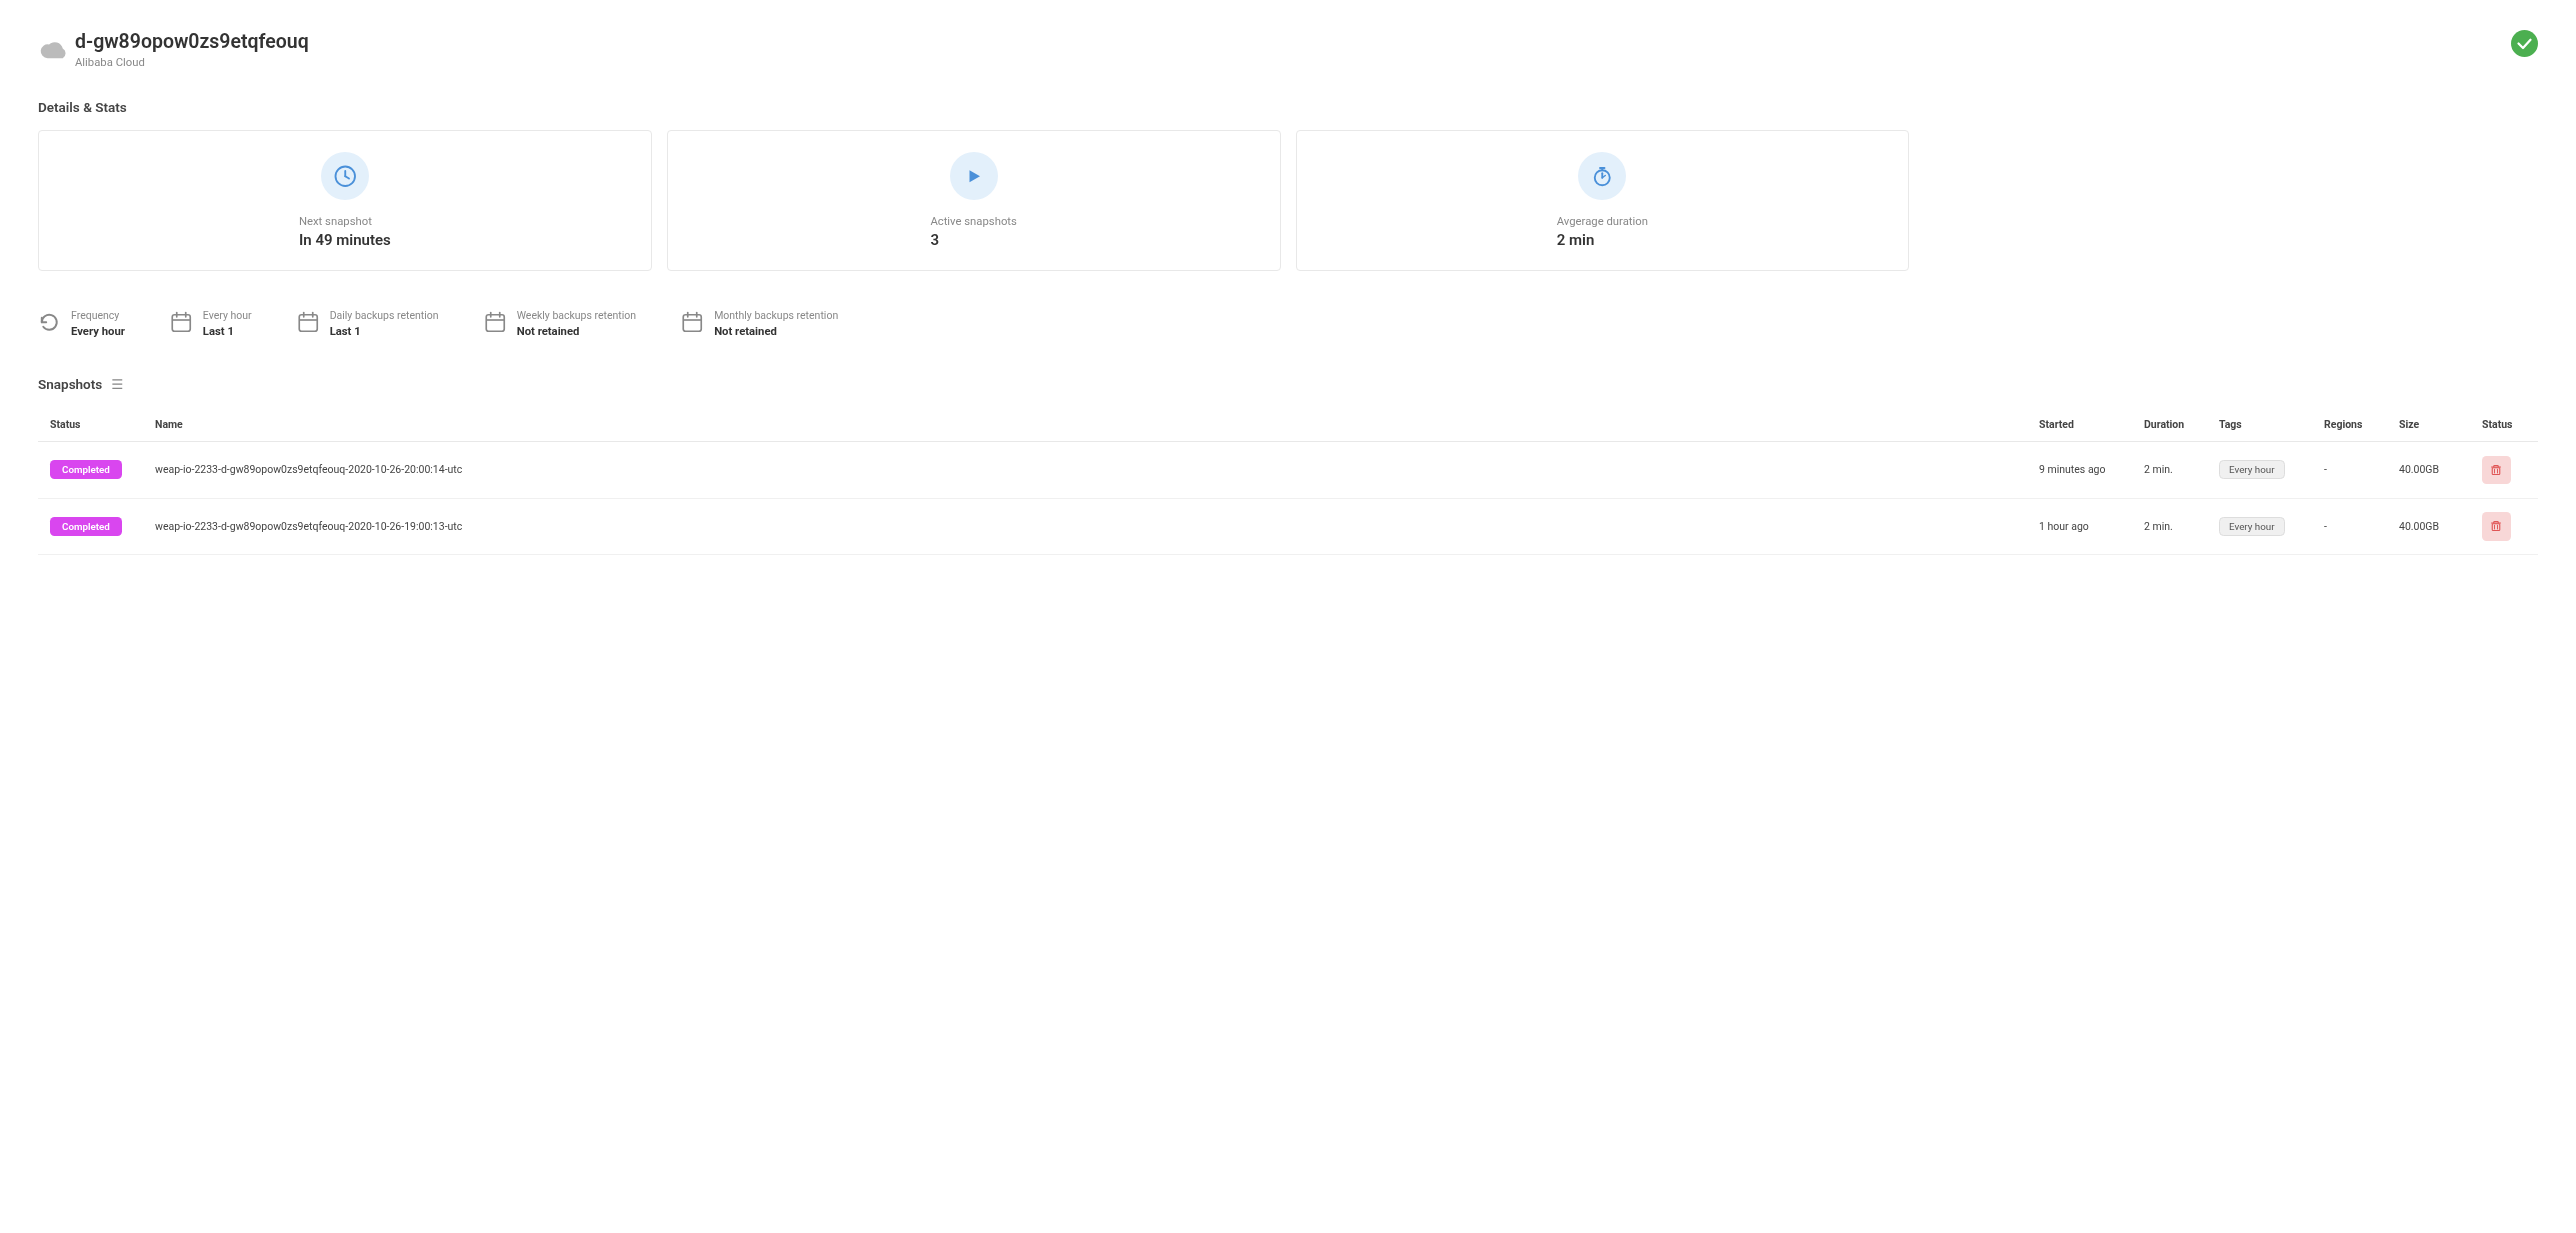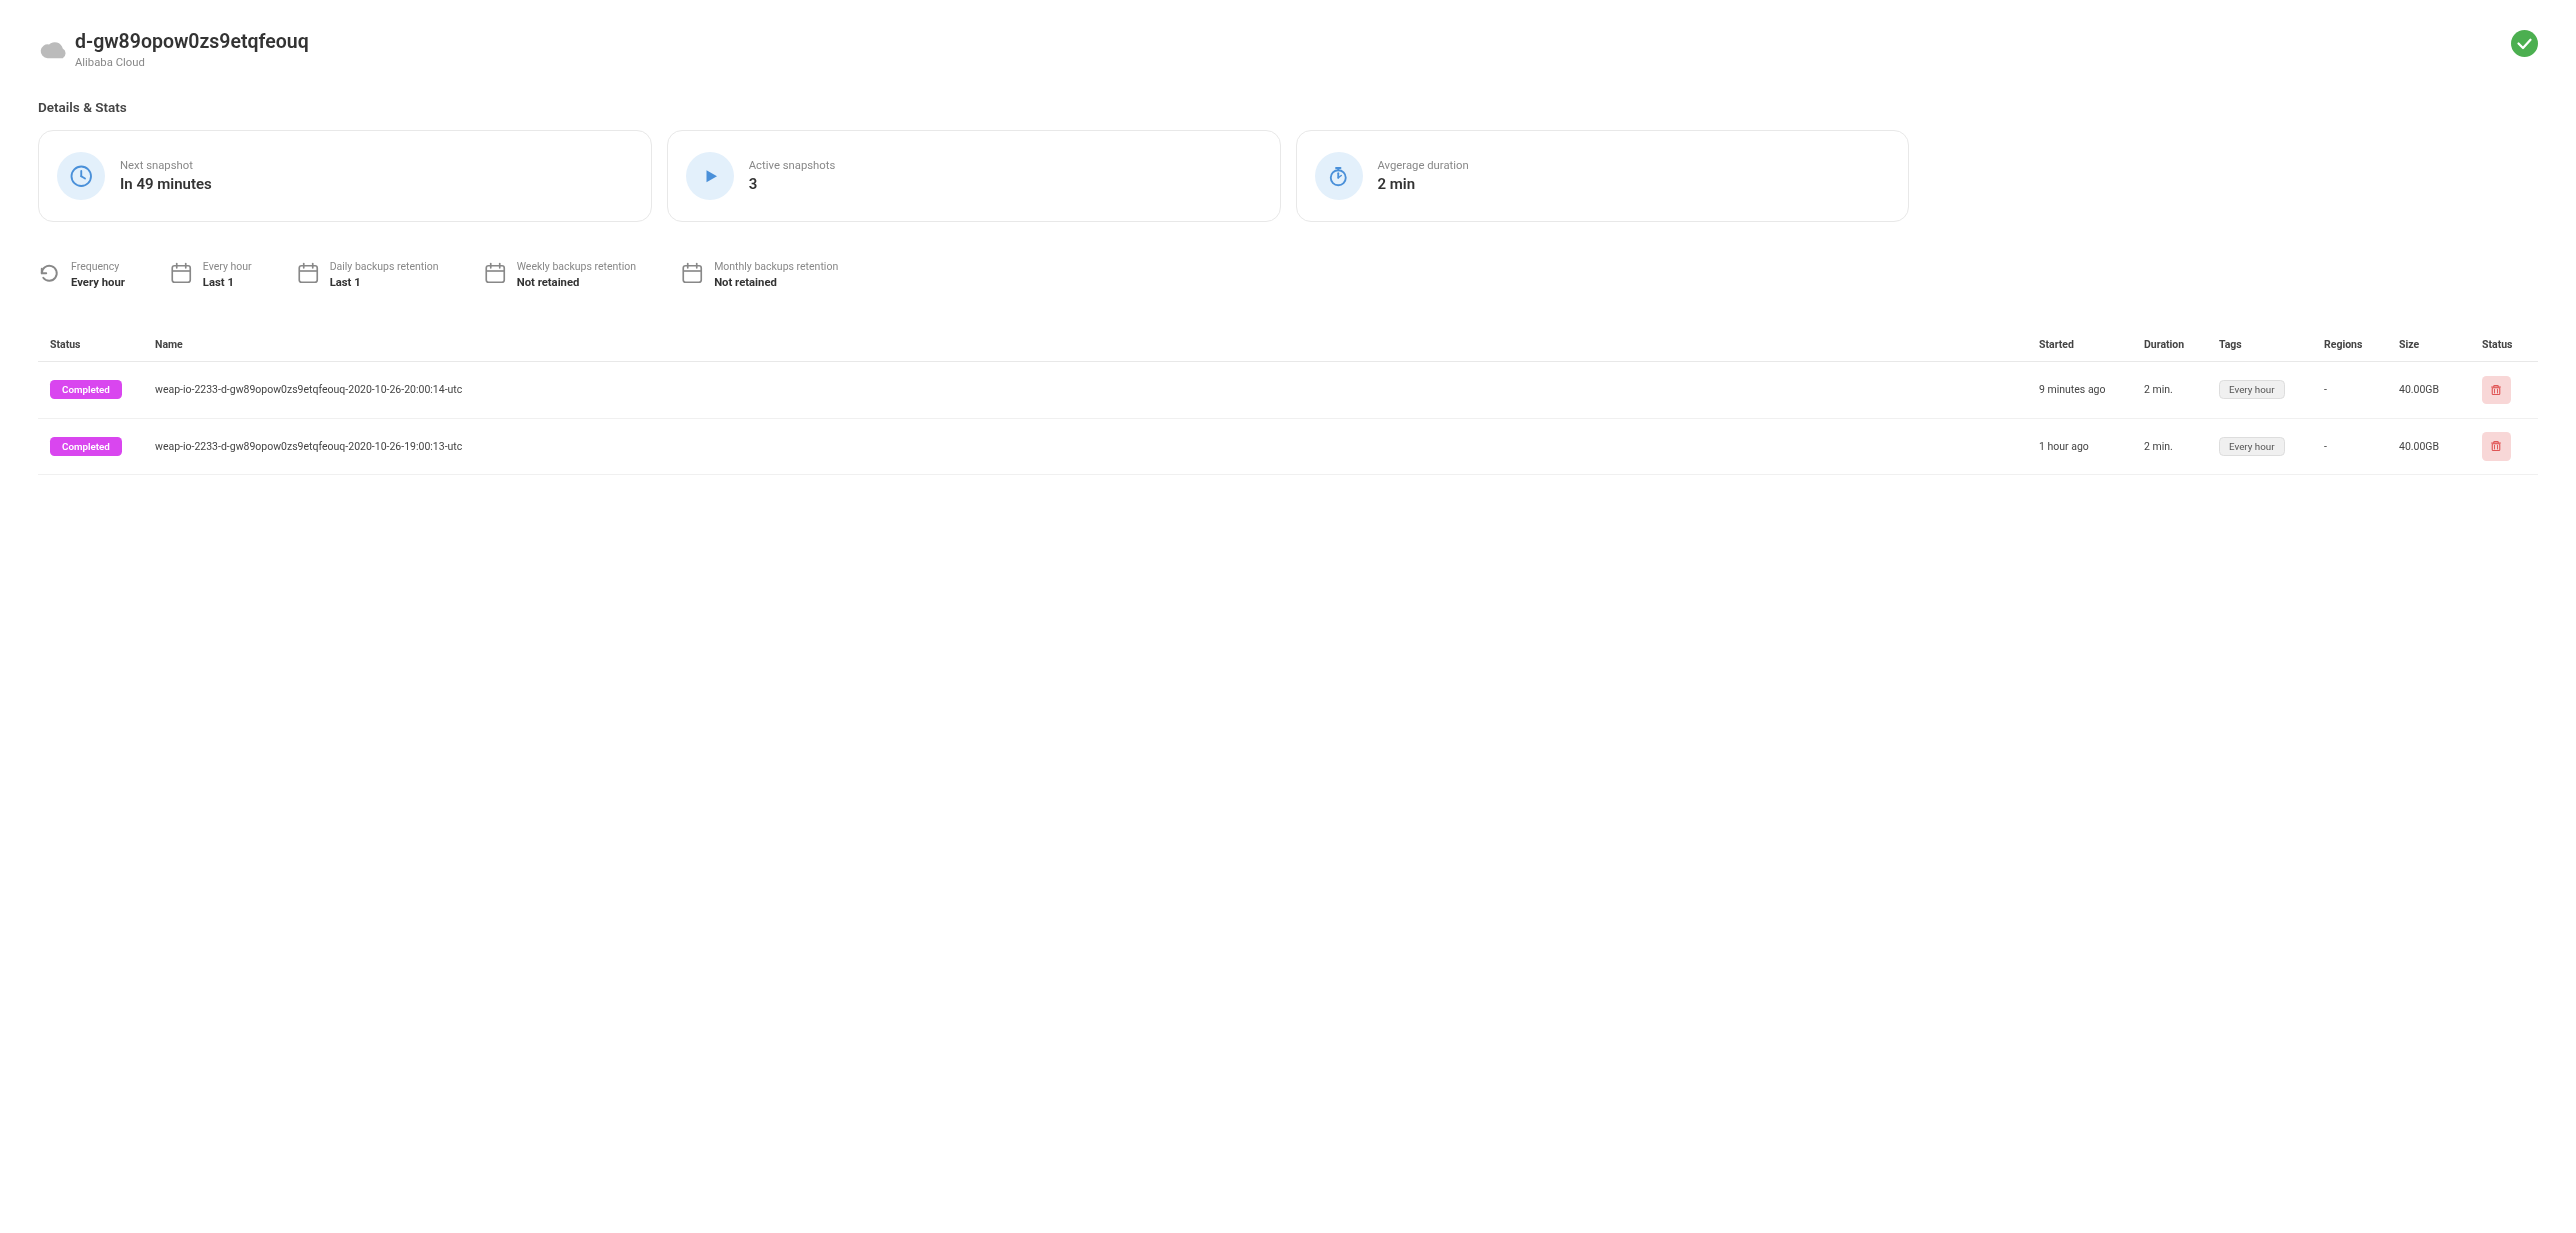--- a/index.html
+++ b/index.html
@@ -53,26 +53,27 @@
 
     
     .stats-grid {
       display: grid;
       grid-template-columns: repeat(4, 1fr);
       gap: 15px;
       margin-bottom: 38px;
     }
     .stat-card {
       border: 0.8px solid #e8e8e8;
-      border-radius: 15px;
-      padding: 21px 18px;
+      border-radius: 4px;
+      padding: 21px 30px;
       display: flex;
       align-items: center;
       gap: 15px;
       background: #fff;
+      flex-direction: column;
     }
     .stat-icon-circle {
       width: 48px;
       height: 48px;
       border-radius: 50%;
       background: #e3f0fb;
       display: flex;
       align-items: center;
       justify-content: center;
       flex-shrink: 0;
@@ -347,20 +348,24 @@
       <div class="freq-info">
         <span class="freq-label">Monthly backups retention</span>
         <span class="freq-value">Not retained</span>
       </div>
     </div>
 
   </div>
 </div>
 
 <div class="snapshots-section">
+  <div class="snapshots-header">
+    <span class="snapshots-title">Snapshots</span>
+    <span class="menu-icon">☰</span>
+  </div>
 
   <table class="snapshot-table">
     <thead>
       <tr>
         <th class="col-status">Status</th>
         <th class="col-name">Name</th>
         <th class="col-started">Started</th>
         <th class="col-duration">Duration</th>
         <th class="col-tags">Tags</th>
         <th class="col-regions">Regions</th>

